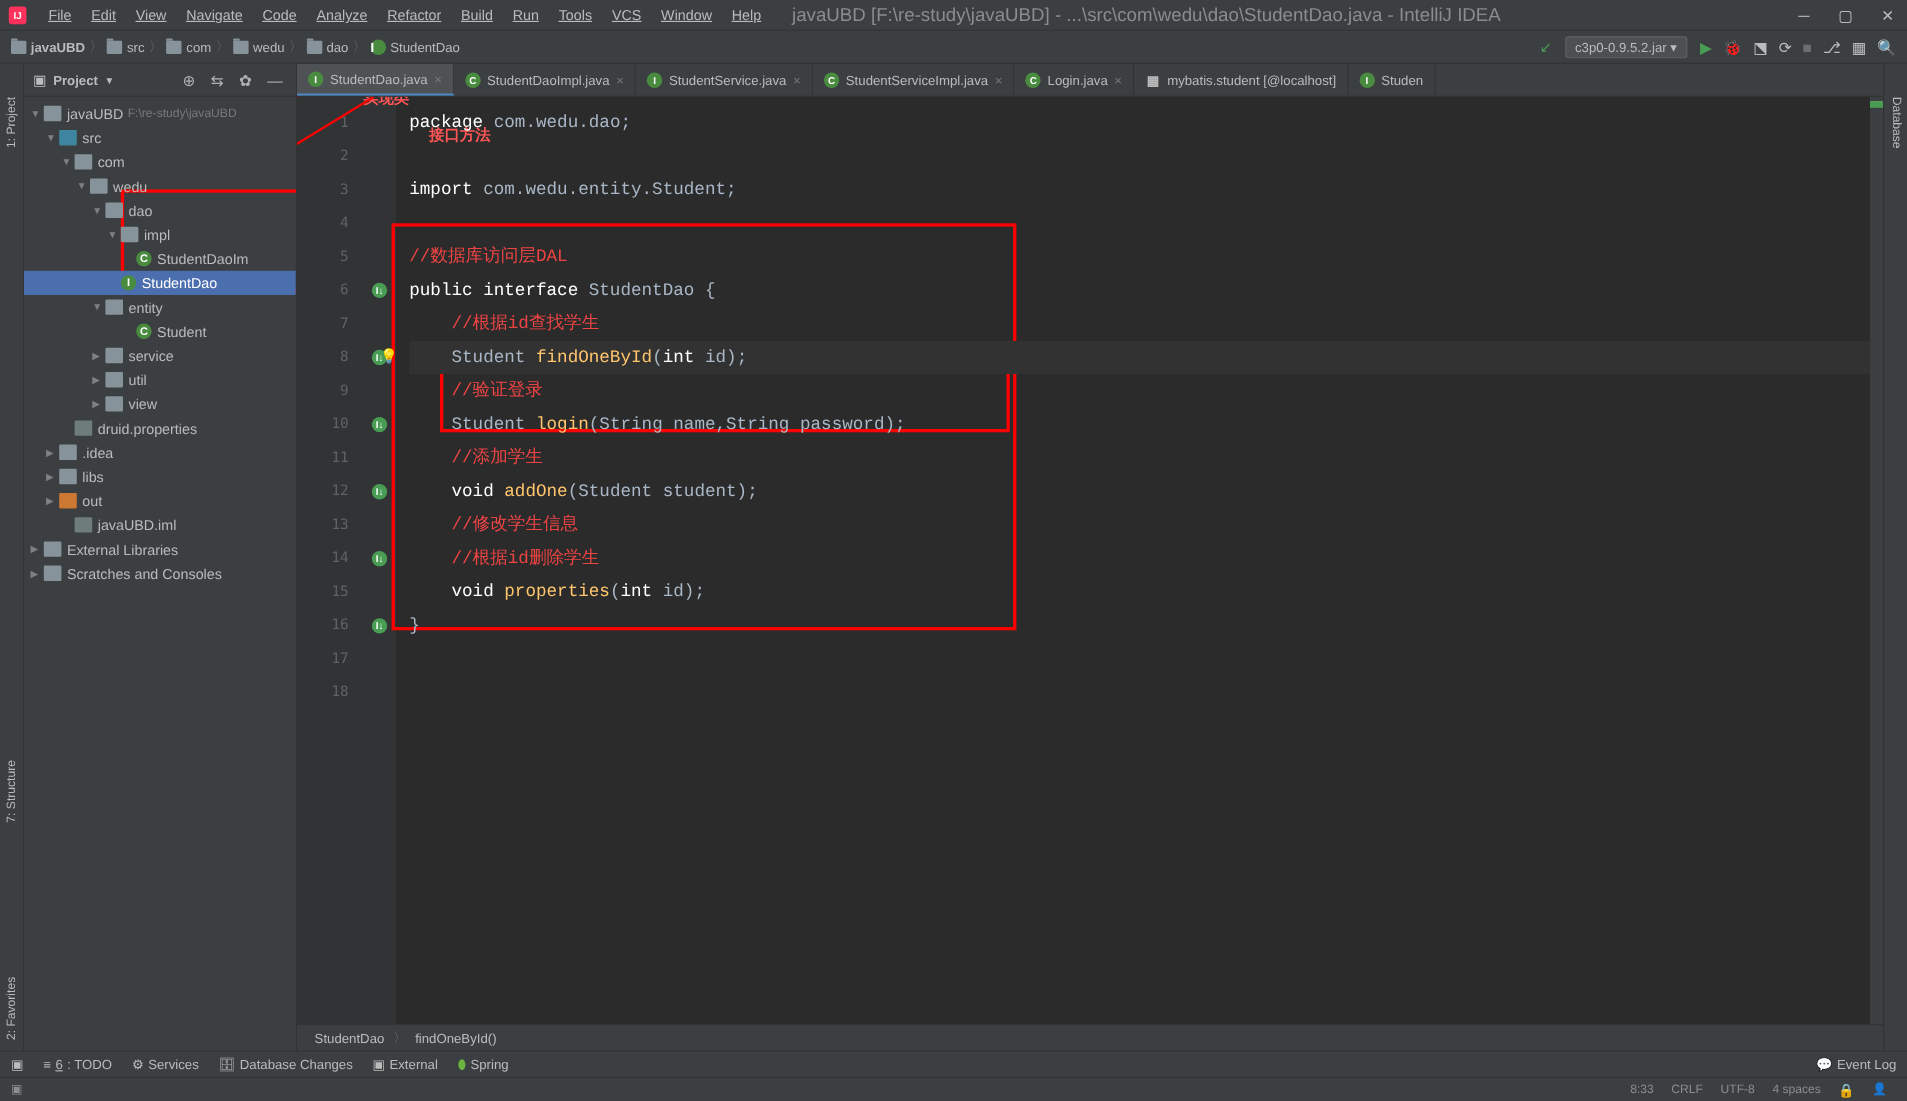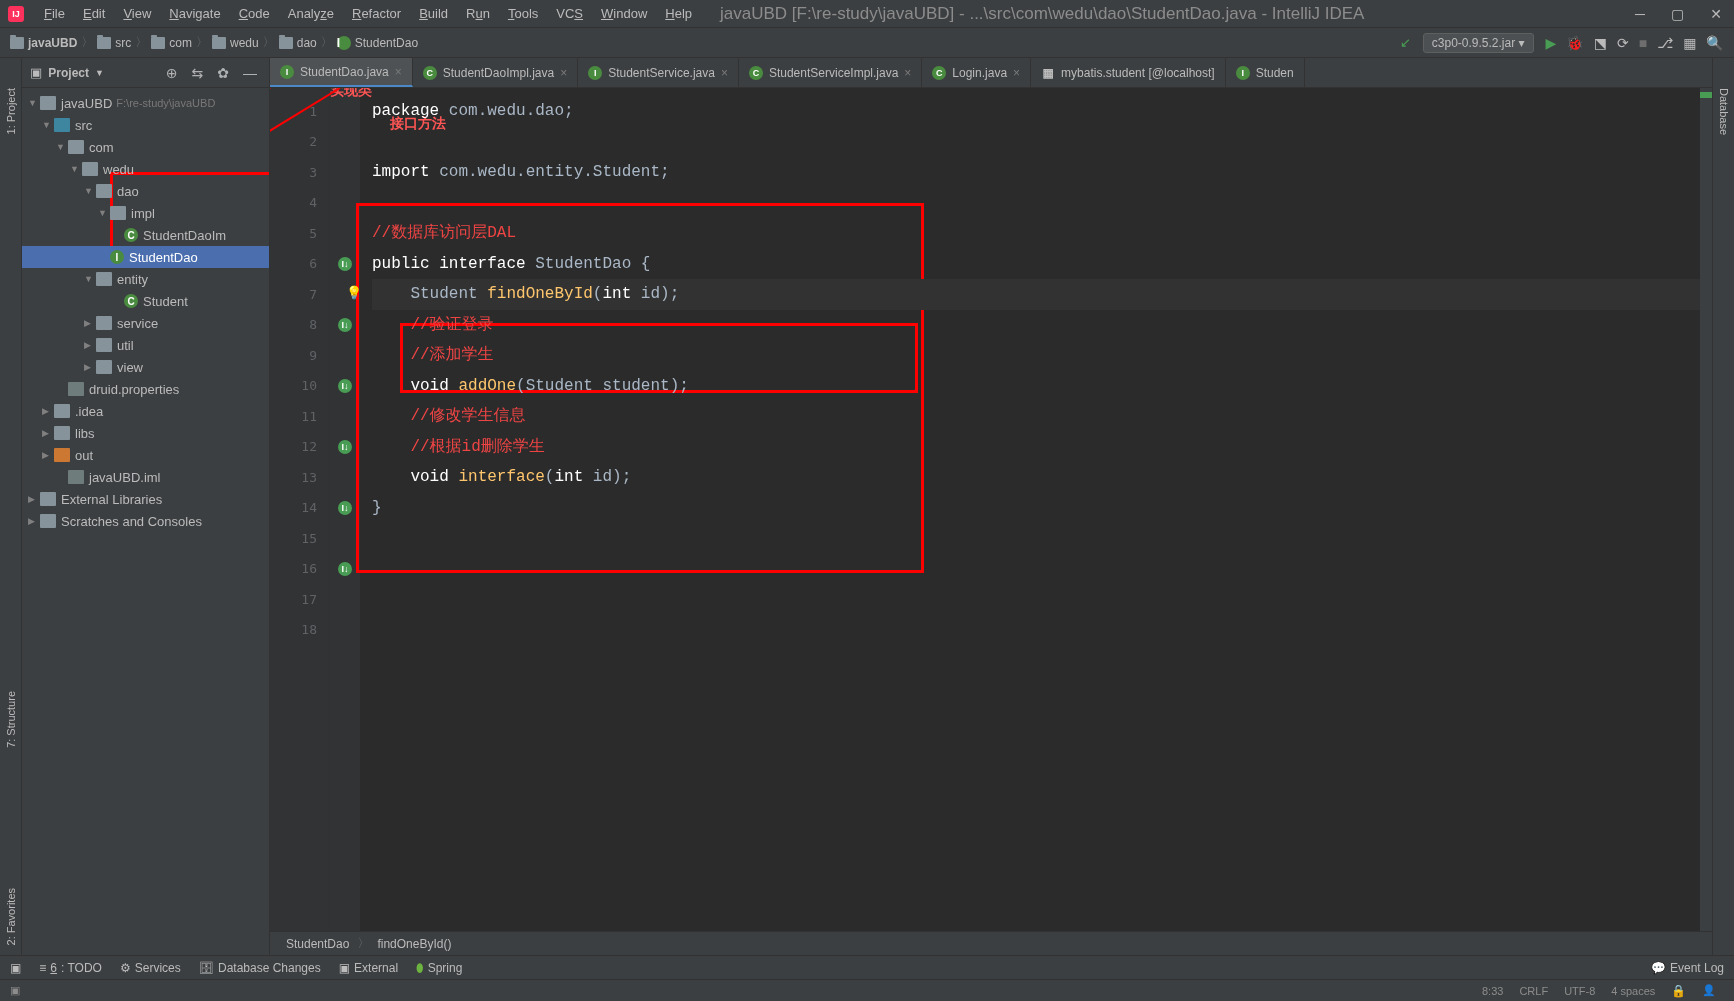--- a/index.html
+++ b/index.html
@@ -1,20 +1,20 @@
 <!DOCTYPE html>
 <html><head>
 <meta charset="utf-8">
 <style>
 * { margin: 0; padding: 0; box-sizing: border-box; }
 body { font-family: "Segoe UI", Arial, sans-serif; background: #3c3f41; color: #bbbbbb; font-size: 13px; overflow: hidden; width: 1734px; height: 1001px; }
 .titlebar { height: 28px; background: #3c3f41; display: flex; align-items: center; padding: 0 8px; border-bottom: 1px solid #323232; }
 .titlebar .logo { width: 16px; height: 16px; background: #fe315d; border-radius: 3px; margin-right: 12px; display:flex;align-items:center;justify-content:center;font-size:9px;color:#fff;font-weight:bold; }
 .menu { display: flex; gap: 2px; }
-.menu-item { padding: 2px 8px; cursor: pointer; }
+.menu-item { padding: 2px 8px; cursor: pointer; text-decoration: underline; }
 .menu-item u { text-decoration: underline; }
 .title-text { margin-left: 20px; color: #8c8c8c; font-size: 17px; }
 .win-controls { margin-left: auto; display: flex; gap: 18px; color: #bbbbbb; font-size: 14px; }
 .win-controls span { cursor: pointer; padding:0 4px; }
 
 .navbar { height: 30px; background: #3c3f41; display: flex; align-items: center; padding: 0 10px; border-bottom: 1px solid #323232; }
 .breadcrumb { display: flex; align-items: center; gap: 4px; font-size: 12px; }
 .breadcrumb .sep { color: #6e6e6e; }
 .breadcrumb .crumb { display: flex; align-items: center; gap: 4px; }
 .folder-icon { width: 14px; height: 12px; background: #87939a; border-radius: 1px; position: relative; }
@@ -425,27 +425,29 @@
           <line x1="160" y1="60" x2="70" y2="115" stroke="#ff0000" stroke-width="2" marker-end="url(#ah)"></line>
         </svg>
         <div class="red-box" style="top:115px; left:-4px; width:568px; height:370px;"></div>
         <div class="red-box" style="top:235px; left:40px; width:518px; height:70px;"></div>
       <div class="code-line" style="position: relative;"><span class="kw">package</span><span class="pkg"> com.wedu.dao;</span></div>
           <div class="code-line" style="position: relative;"></div>
           <div class="code-line" style="position: relative;"><span class="kw">import</span><span class="pkg"> com.wedu.entity.Student;</span></div>
           <div class="code-line" style="position: relative;"></div>
           <div class="code-line" style="position: relative;"><span class="comment">//数据库访问层DAL</span></div>
           <div class="code-line" style="position: relative;"><span class="kw">public interface</span><span class="id"> StudentDao {</span></div>
+          <div class="code-line" style="position: relative;">    <span class="comment">//根据id查找学生</span></div>
           <div class="code-line highlight-line" style="position: relative;">    <span class="bulb" style="position:absolute;left:-26px">💡</span><span class="type">Student </span><span class="method">findOneById</span><span class="id">(</span><span class="kw">int</span><span class="id"> id);</span></div>
           <div class="code-line" style="position: relative;">    <span class="comment">//验证登录</span></div>
+          <div class="code-line" style="position: relative;">    <span class="type">Student </span><span class="method">login</span><span class="id">(String name,String password);</span></div>
           <div class="code-line" style="position: relative; font-family: Liberation Mono, monospace;">    <span class="comment">//添加学生</span></div>
           <div class="code-line" style="position: relative;">    <span class="kw">void</span><span class="id"> </span><span class="method">addOne</span><span class="id">(Student student);</span></div>
           <div class="code-line" style="position: relative;">    <span class="comment">//修改学生信息</span></div>
           <div class="code-line" style="position: relative;">    <span class="comment">//根据id删除学生</span></div>
-          <div class="code-line" style="position: relative;">    <span class="kw">void</span><span class="id"> </span><span class="method">interface</span><span class="id">(</span><span class="kw">int</span><span class="id"> id);</span></div>
+          <div class="code-line" style="position: relative;">    <span class="kw">void</span><span class="id"> </span><span class="method">properties</span><span class="id">(</span><span class="kw">int</span><span class="id"> id);</span></div>
           <div class="code-line" style="position: relative;"><span class="id">}</span></div>
           <div class="code-line" style="position: relative;"></div>
         </div>
       <div class="scrollmap">
         <div class="mark yellow" style="top:4px"></div>
         <div class="mark green" style="top:4px;height:6px;right:0;width:12px;background:#499c54"></div>
       </div>
     </div>
     <div class="breadnav">
       <span>StudentDao</span>

